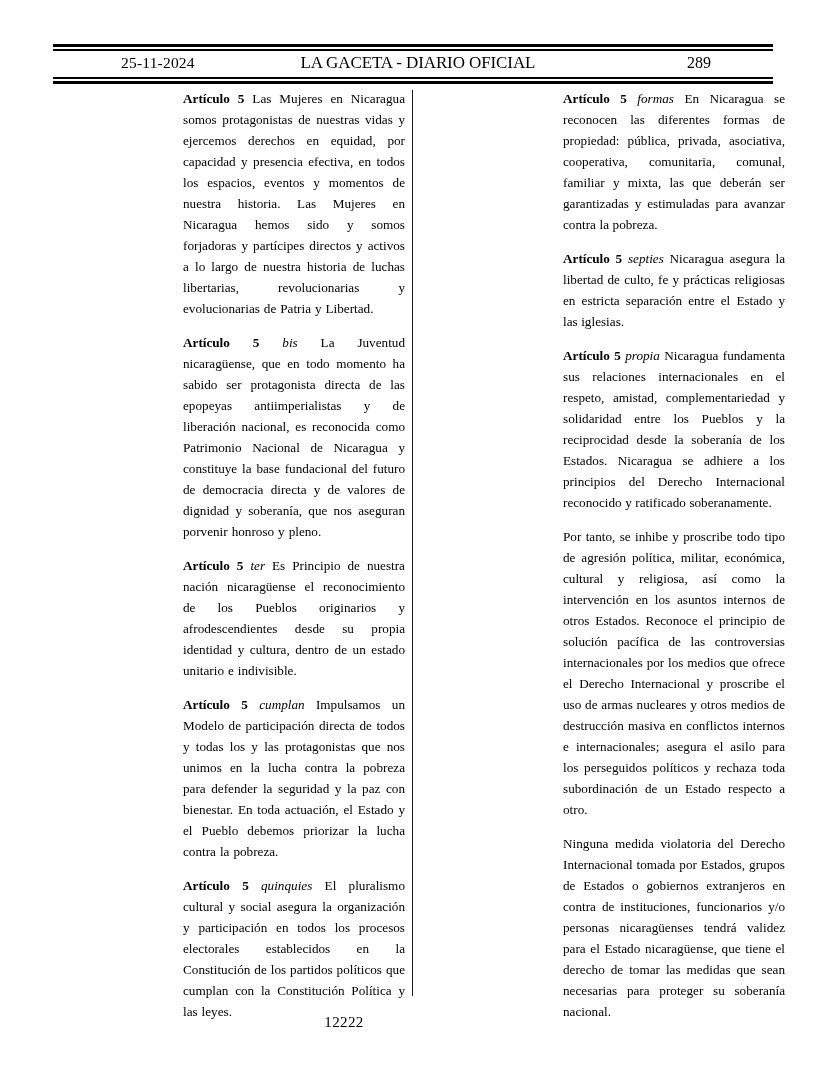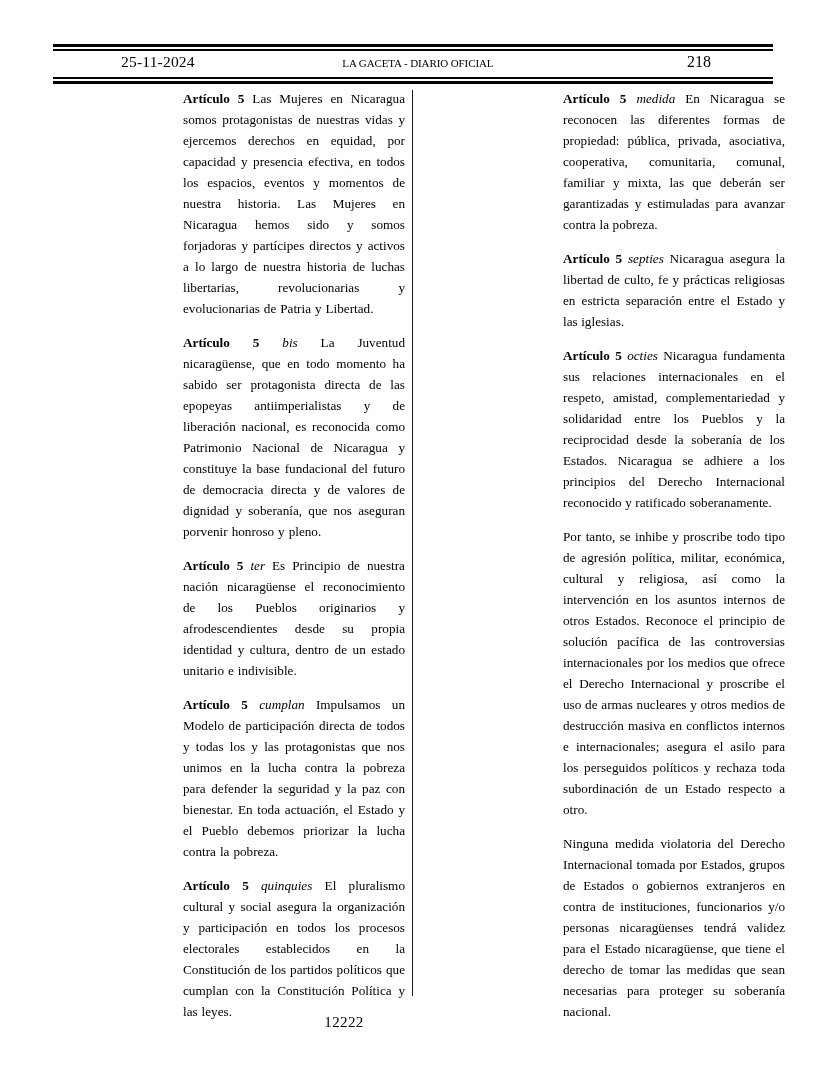--- a/index.html
+++ b/index.html
@@ -48,21 +48,21 @@
     padding: 2px 0 3px 0;
     height: 21px;
   }
   .hdr-date {
     font-size: 15.5px;
     letter-spacing: 0.2px;
     padding-left: 68px;
     white-space: nowrap;
   }
   .hdr-title {
-    font-size: 11px;
+    font-size: 17px;
     letter-spacing: -0.1px;
     white-space: nowrap;
     margin-left: -46px;
   }
   .hdr-pageno {
     font-size: 16px;
     padding-right: 62px;
     white-space: nowrap;
   }
 
@@ -128,39 +128,39 @@
 </head>
 <body>
 
 <div class="page">
 
   <div class="header-zone">
     <div class="rule-double-top"></div>
     <div class="header-row">
       <span class="hdr-date">25-11-2024</span>
       <span class="hdr-title">LA GACETA - DIARIO OFICIAL</span>
-      <span class="hdr-pageno">218</span>
+      <span class="hdr-pageno">289</span>
     </div>
     <div class="rule-double-bottom"></div>
   </div>
 
   <div class="divider"></div>
 
   <div class="columns">
     <div class="col col-left" id="col-left">
         <p class="para"><span class="art-label">Artículo 5</span> <span>Las Mujeres en Nicaragua somos protagonistas de nuestras vidas y ejercemos derechos en equidad, por capacidad y presencia efectiva, en todos los espacios, eventos y momentos de nuestra historia. Las Mujeres en Nicaragua hemos sido y somos forjadoras y partícipes directos y activos a lo largo de nuestra historia de luchas libertarias, revolucionarias y evolucionarias de Patria y Libertad.</span></p>
         <p class="para"><span class="art-label">Artículo 5</span> <span class="art-ord">bis</span> <span>La Juventud nicaragüense, que en todo momento ha sabido ser protagonista directa de las epopeyas antiimperialistas y de liberación nacional, es reconocida como Patrimonio Nacional de Nicaragua y constituye la base fundacional del futuro de democracia directa y de valores de dignidad y soberanía, que nos aseguran porvenir honroso y pleno.</span></p>
         <p class="para"><span class="art-label">Artículo 5</span> <span class="art-ord">ter</span> <span>Es Principio de nuestra nación nicaragüense el reconocimiento de los Pueblos originarios y afrodescendientes desde su propia identidad y cultura, dentro de un estado unitario e indivisible.</span></p>
         <p class="para"><span class="art-label">Artículo 5</span> <span class="art-ord">cumplan</span> <span>Impulsamos un Modelo de participación directa de todos y todas los y las protagonistas que nos unimos en la lucha contra la pobreza para defender la seguridad y la paz con bienestar. En toda actuación, el Estado y el Pueblo debemos priorizar la lucha contra la pobreza.</span></p>
         <p class="para"><span class="art-label">Artículo 5</span> <span class="art-ord">quinquies</span> <span>El pluralismo cultural y social asegura la organización y participación en todos los procesos electorales establecidos en la Constitución de los partidos políticos que cumplan con la Constitución Política y las leyes.</span></p>
       </div>
     <div class="col col-right" id="col-right">
-        <p class="para"><span class="art-label">Artículo 5</span> <span class="art-ord">medida</span> <span>En Nicaragua se reconocen las diferentes formas de propiedad: pública, privada, asociativa, cooperativa, comunitaria, comunal, familiar y mixta, las que deberán ser garantizadas y estimuladas para avanzar contra la pobreza.</span></p>
+        <p class="para"><span class="art-label">Artículo 5</span> <span class="art-ord">formas</span> <span>En Nicaragua se reconocen las diferentes formas de propiedad: pública, privada, asociativa, cooperativa, comunitaria, comunal, familiar y mixta, las que deberán ser garantizadas y estimuladas para avanzar contra la pobreza.</span></p>
         <p class="para"><span class="art-label">Artículo 5</span> <span class="art-ord">septies</span> <span>Nicaragua asegura la libertad de culto, fe y prácticas religiosas en estricta separación entre el Estado y las iglesias.</span></p>
-        <p class="para"><span class="art-label">Artículo 5</span> <span class="art-ord">octies</span> <span>Nicaragua fundamenta sus relaciones internacionales en el respeto, amistad, complementariedad y solidaridad entre los Pueblos y la reciprocidad desde la soberanía de los Estados. Nicaragua se adhiere a los principios del Derecho Internacional reconocido y ratificado soberanamente.</span></p>
+        <p class="para"><span class="art-label">Artículo 5</span> <span class="art-ord">propia</span> <span>Nicaragua fundamenta sus relaciones internacionales en el respeto, amistad, complementariedad y solidaridad entre los Pueblos y la reciprocidad desde la soberanía de los Estados. Nicaragua se adhiere a los principios del Derecho Internacional reconocido y ratificado soberanamente.</span></p>
         <p class="para"><span>Por tanto, se inhibe y proscribe todo tipo de agresión política, militar, económica, cultural y religiosa, así como la intervención en los asuntos internos de otros Estados. Reconoce el principio de solución pacífica de las controversias internacionales por los medios que ofrece el Derecho Internacional y proscribe el uso de armas nucleares y otros medios de destrucción masiva en conflictos internos e internacionales; asegura el asilo para los perseguidos políticos y rechaza toda subordinación de un Estado respecto a otro.</span></p>
         <p class="para"><span>Ninguna medida violatoria del Derecho Internacional tomada por Estados, grupos de Estados o gobiernos extranjeros en contra de instituciones, funcionarios y/o personas nicaragüenses tendrá validez para el Estado nicaragüense, que tiene el derecho de tomar las medidas que sean necesarias para proteger su soberanía nacional.</span></p>
       </div>
   </div>
 
   <div class="folio">12222</div>
 
 </div>
 
 </body></html>

